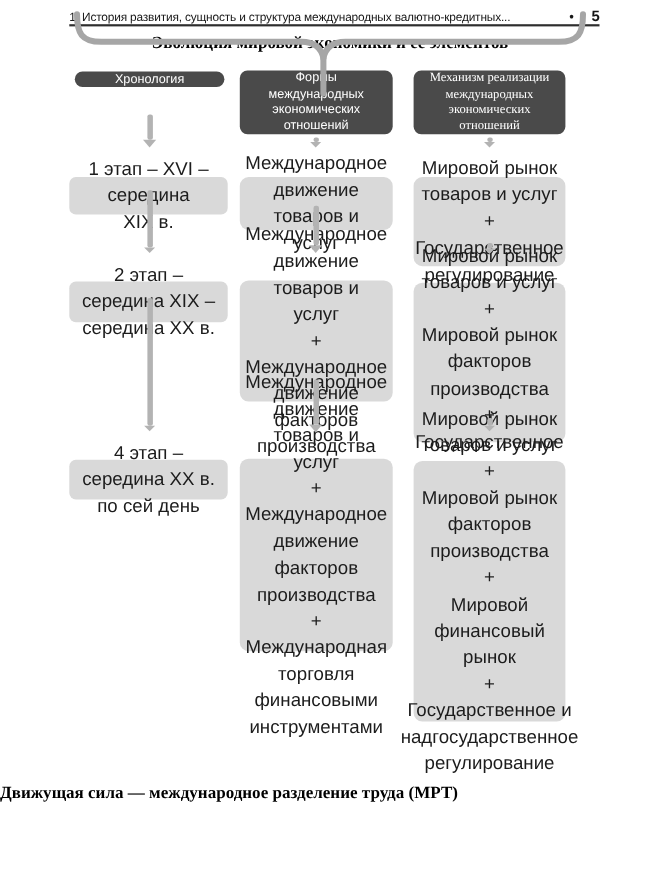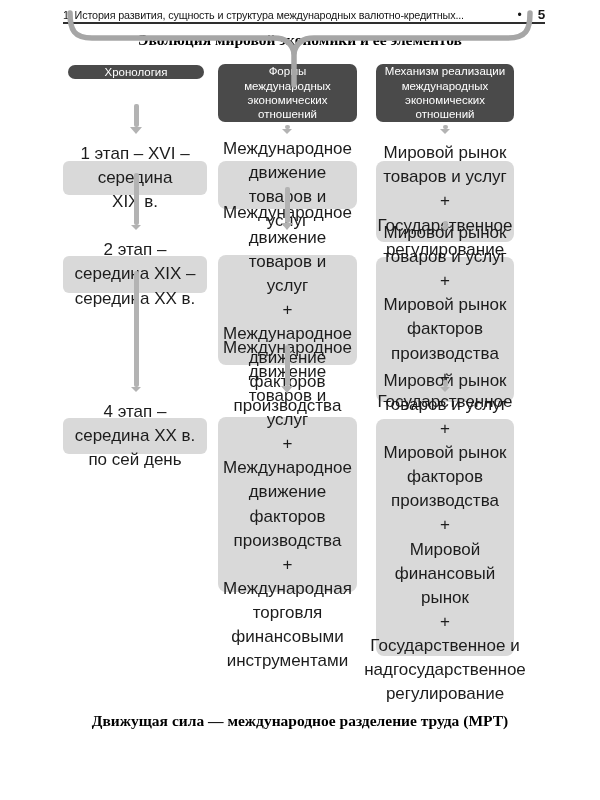--- a/index.html
+++ b/index.html
@@ -17,21 +17,21 @@
   .running-head .rh-text{flex:1;white-space:nowrap;overflow:hidden;}
   .running-head .rh-bullet{font-size:12px;margin-right:16px;}
   .running-head .rh-page{font-weight:bold;font-size:13.5px;}
   .head-rule{position:absolute;top:22px;left:63px;width:482px;height:2px;background:#2e2e2e;}
   
   .doc-title{
     position:absolute;top:31px;left:0;width:100%;text-align:center;
     font-family:"Liberation Serif",serif;font-weight:bold;font-size:15.5px;color:#000;
   }
   .caption{
-    position:absolute;top:712px;left:0;width:100%;text-align:center;
+    position:absolute;top:712px;left:0;width:100%;
     font-family:"Liberation Serif",serif;font-weight:bold;font-size:15.5px;color:#000;
   }
   
   .box{
     position:absolute;box-sizing:border-box;
     display:flex;align-items:center;justify-content:center;
     text-align:center;white-space:pre-line;
   }
   .box-dark{
     background:#4a4a4a;color:#ffffff;border-radius:7px;
@@ -60,21 +60,21 @@
   </div>
   <div class="head-rule"></div>
 
   <div class="doc-title">Эволюция мировой экономики и ее элементов</div>
 
   <div class="box box-dark" style="left:68px;top:65px;width:136px;height:14px;">Хронология</div>
   <div class="box box-dark" style="left:218px;top:64px;width:139px;height:58px;">Формы
 международных
 экономических
 отношений</div>
-  <div class="box box-dark" style="left:376px;top:64px;width:138px;height:58px;">Механизм реализации
+  <div class="box box-dark" style="left:376px;top:64px;width:138px;height:58px;font-family:Liberation Serif, serif;">Механизм реализации
 международных
 экономических
 отношений</div>
 
   <div class="box box-light" style="left:63px;top:137px;width:144px;height:34px;border-radius:6px;">1 этап – XVI – середина
 XIX в.</div>
   <div class="box box-light" style="left:63px;top:232px;width:144px;height:37px;border-radius:6px;">2 этап – середина XIX –
 середина XX в.</div>
   <div class="box box-light" style="left:63px;top:394px;width:144px;height:36px;border-radius:6px;">4 этап – середина XX в.
 по сей день</div>

